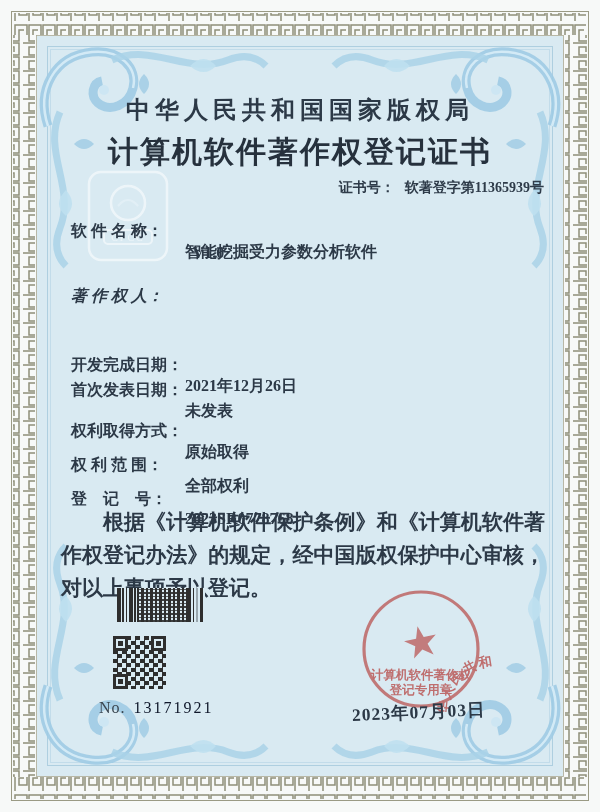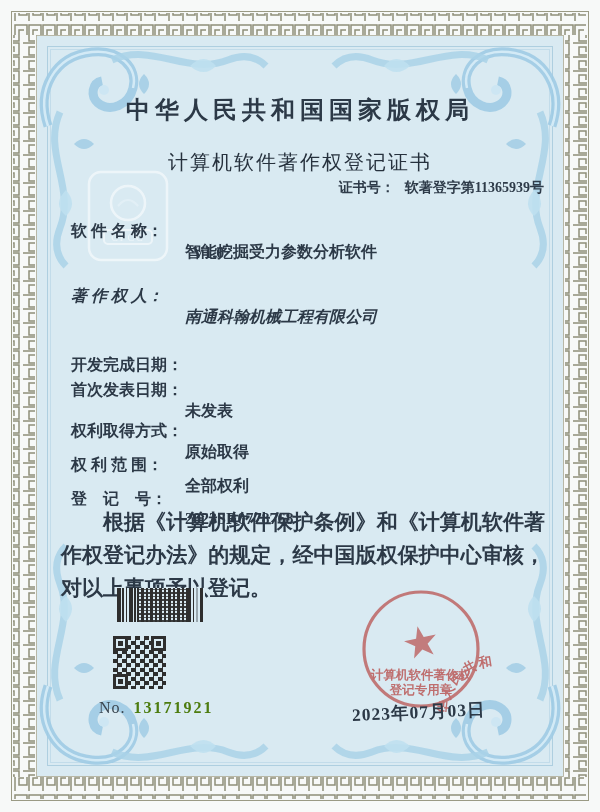--- a/index.html
+++ b/index.html
@@ -11,21 +11,21 @@
   .abs{position:absolute;}
   
   #frame-svg{position:absolute;left:0;top:0;width:600px;height:812px;}
   
   .title{
     left:0;right:0;top:94px;text-align:center;
     font-size:24px;font-weight:bold;letter-spacing:5px;color:#2c3947;
   }
   .subtitle{
     left:0;right:0;top:132px;text-align:center;
-    font-size:20px;font-weight:normal;letter-spacing:2px;color:#26313d;margin-top:17px;
+    font-size:30px;font-weight:bold;letter-spacing:2px;color:#26313d;
   }
   .certno{
     top:179px;right:56px;font-size:14px;font-weight:bold;color:#2e3b49;
   }
   .certno .lbl{margin-right:10px;}
   .field{left:63px;font-size:16px;font-weight:bold;white-space:pre;color:#2c3947;}
   .field .val{position:absolute;left:122px;white-space:pre;}
   .statement{
     left:61px;top:506px;width:484px;font-size:21px;font-weight:bold;
     line-height:33px;text-indent:2em;text-align:justify;color:#2c3947;
@@ -42,21 +42,21 @@
     background:repeating-linear-gradient(90deg,#2e2e2e 0 3px,#d9eaf2 3px 5px,#2e2e2e 5px 6px,#d9eaf2 6px 8px,#9aa7ae 8px 10px,#d9eaf2 10px 12px);}
   
   .qr{left:113px;top:636px;width:53px;height:53px;
     background:repeating-conic-gradient(#2e2e2e 0 25%,rgba(217,234,242,0) 0 50%);
     background-size:9px 9px;}
   .qr .finder{position:absolute;width:9px;height:9px;border:3px solid #2e2e2e;background:#d9eaf2;}
   .qr .finder::after{content:"";position:absolute;inset:2px;background:#2e2e2e;}
   .qr .f-tl{left:0;top:0;} .qr .f-tr{right:0;top:0;} .qr .f-bl{left:0;bottom:0;}
   
   .serial{left:99px;top:699px;font-size:16px;color:#3a4650;letter-spacing:1px;}
-  .serial .num{color:#4d7c0f;margin-left:8px;letter-spacing:2px;font-weight:bold;}
+  .serial .num{color:#0f172a;margin-left:8px;letter-spacing:2px;}
   
   #stamp-svg{position:absolute;left:348px;top:586px;width:146px;height:126px;
     opacity:.88;mix-blend-mode:multiply;}
   .issue-date{
     left:352px;top:700px;font-size:17.5px;font-weight:bold;color:#2c3947;
     letter-spacing:1px;transform:rotate(-2.5deg);
   }
 </style>
 </head>
 <body>
@@ -119,24 +119,24 @@
 
 <div class="abs field" style="top:203px;">
   <span>软 件 名 称：</span>
   <span class="val">智能挖掘受力参数分析软件</span>
 </div>
 <div class="abs field" style="top:226px;left:185px;text-align:center;">
   <span>V1.0</span>
 </div>
 <div class="abs field" style="top:268px;font-style:italic;">
   <span>著 作 权 人：</span>
-  <span class="val">南通科翰机械工程有限公司</span>
 </div>
 <div class="abs field" style="top:337px;">
   <span>开发完成日期：</span>
+  <span class="val">2021年12月26日</span>
 </div>
 <div class="abs field" style="top:362px;">
   <span>首次发表日期：</span>
   <span class="val">未发表</span>
 </div>
 <div class="abs field" style="top:403px;">
   <span>权利取得方式：</span>
   <span class="val">原始取得</span>
 </div>
 <div class="abs field" style="top:437px;">

